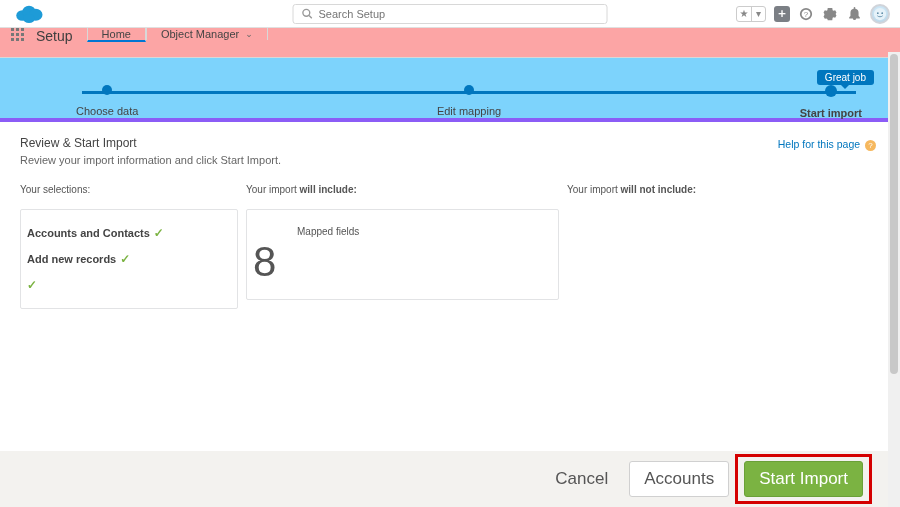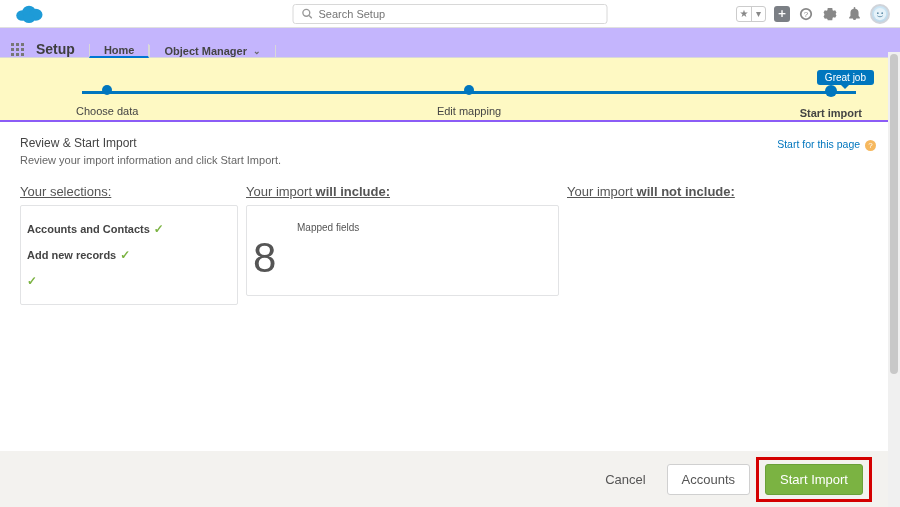--- a/index.html
+++ b/index.html
@@ -78,24 +78,23 @@
   }
   .avatar {
     width:20px;height:20px;border-radius:50%;border:2px solid #d0d4da;
     background: radial-gradient(circle at 50% 40%, #cde6f5 40%, #b0cde0 100%);
     display:flex;align-items:center;justify-content:center;
   }
   
   .nav-row {
     height: 30px;
     display: flex;
-    align-items: flex-end;
+    align-items: flex-start;
     border-bottom: 1px solid #d8d8d8;
-    background:#c4b5fd;
-    font-weight:bold;
+    background:#fca5a5;
   }
   .app-launcher {
     width: 36px;
     display:flex;align-items:center;justify-content:center;
   }
   .app-launcher svg { color:#777; }
   .app-title {
     display:flex;align-items:center;
     font-size: 14px; color:#3e3e3e;
     padding-right: 14px;
@@ -111,22 +110,22 @@
   .tab.active {
     border-right:1px solid #d8d8d8;
     border-bottom: 2px solid #0076d3;
     margin-bottom:-1px;
   }
   .tab .chev { margin-left:6px;color:#666;font-size:9px; }
   .tab:last-of-type { border-right:1px solid #d8d8d8; }
 
   
   .wizard-bar {
-    border-bottom: 2px solid #8b5cf6;
-    background:#fef9c3;
+    border-bottom: 4px solid #8b5cf6;
+    background:#7dd3fc;
     position:relative;
     height: 64px;
   }
   .wizard-line {
     position:absolute;
     top:33px;
     left:82px;
     right:44px;
     height:3px;
     background:#0076be;
@@ -181,21 +180,21 @@
     font-size:12px;font-weight:400;color:#444;
   }
   .subtitle {
     font-size:11px;color:#666;margin-top:4px;
   }
 
   .columns {
     display:flex;gap:8px;margin-top:18px;
   }
   .coltitle {
-    font-size:13px;color:#555;margin-bottom:6px;text-decoration:underline;
+    font-size:10px;color:#555;margin-bottom:14px;
   }
   .coltitle .bold { font-weight:bold; }
   .card {
     border:1px solid #e2e3e5;border-radius:2px;
     padding:16px 6px;
     min-height:88px;
   }
   .col1 { width:218px; }
   .col2 { flex:1; }
   .col3 { flex:1; }
@@ -211,21 +210,21 @@
   
   .footer {
     position:absolute;left:0;right:0;bottom:0;
     height:56px;
     background:#f3f2ef;
     display:flex;align-items:center;justify-content:flex-end;
     padding-right:28px;
     gap:6px;
   }
   .btn {
-    font-size:13px;padding:7px 14px;border-radius:3px;border:1px solid transparent;
+    font-size:17px;padding:7px 14px;border-radius:3px;border:1px solid transparent;
   }
   .btn.cancel { background:transparent;color:#555; }
   .btn.prev { background:#fff;border-color:#d0d0d0;color:#555; }
   .btn.start { background:#7bb342;color:#fff;border-color:#6aa038; }
   .highlight-box {
     border:3px solid #d40000;
     padding:4px 6px;
     display:flex;align-items:center;
   }
 
@@ -331,21 +330,21 @@
     </div>
     <div class="step active">
       <div class="dot"></div>
       <div class="lbl">Start import</div>
     </div>
   </div>
 </div>
 
 <div class="main">
   <a class="help-link">
-    <span>Start for this page</span>
+    <span>Help for this page</span>
     <span class="qicon">?</span>
   </a>
   <h1 class="page-title">Review &amp; Start Import</h1>
   <div class="subtitle">Review your import information and click Start Import.</div>
 
   <div class="columns">
     <div class="col1">
       <div class="coltitle">Your selections:</div>
       <div class="card">
         <div class="sel-item">

